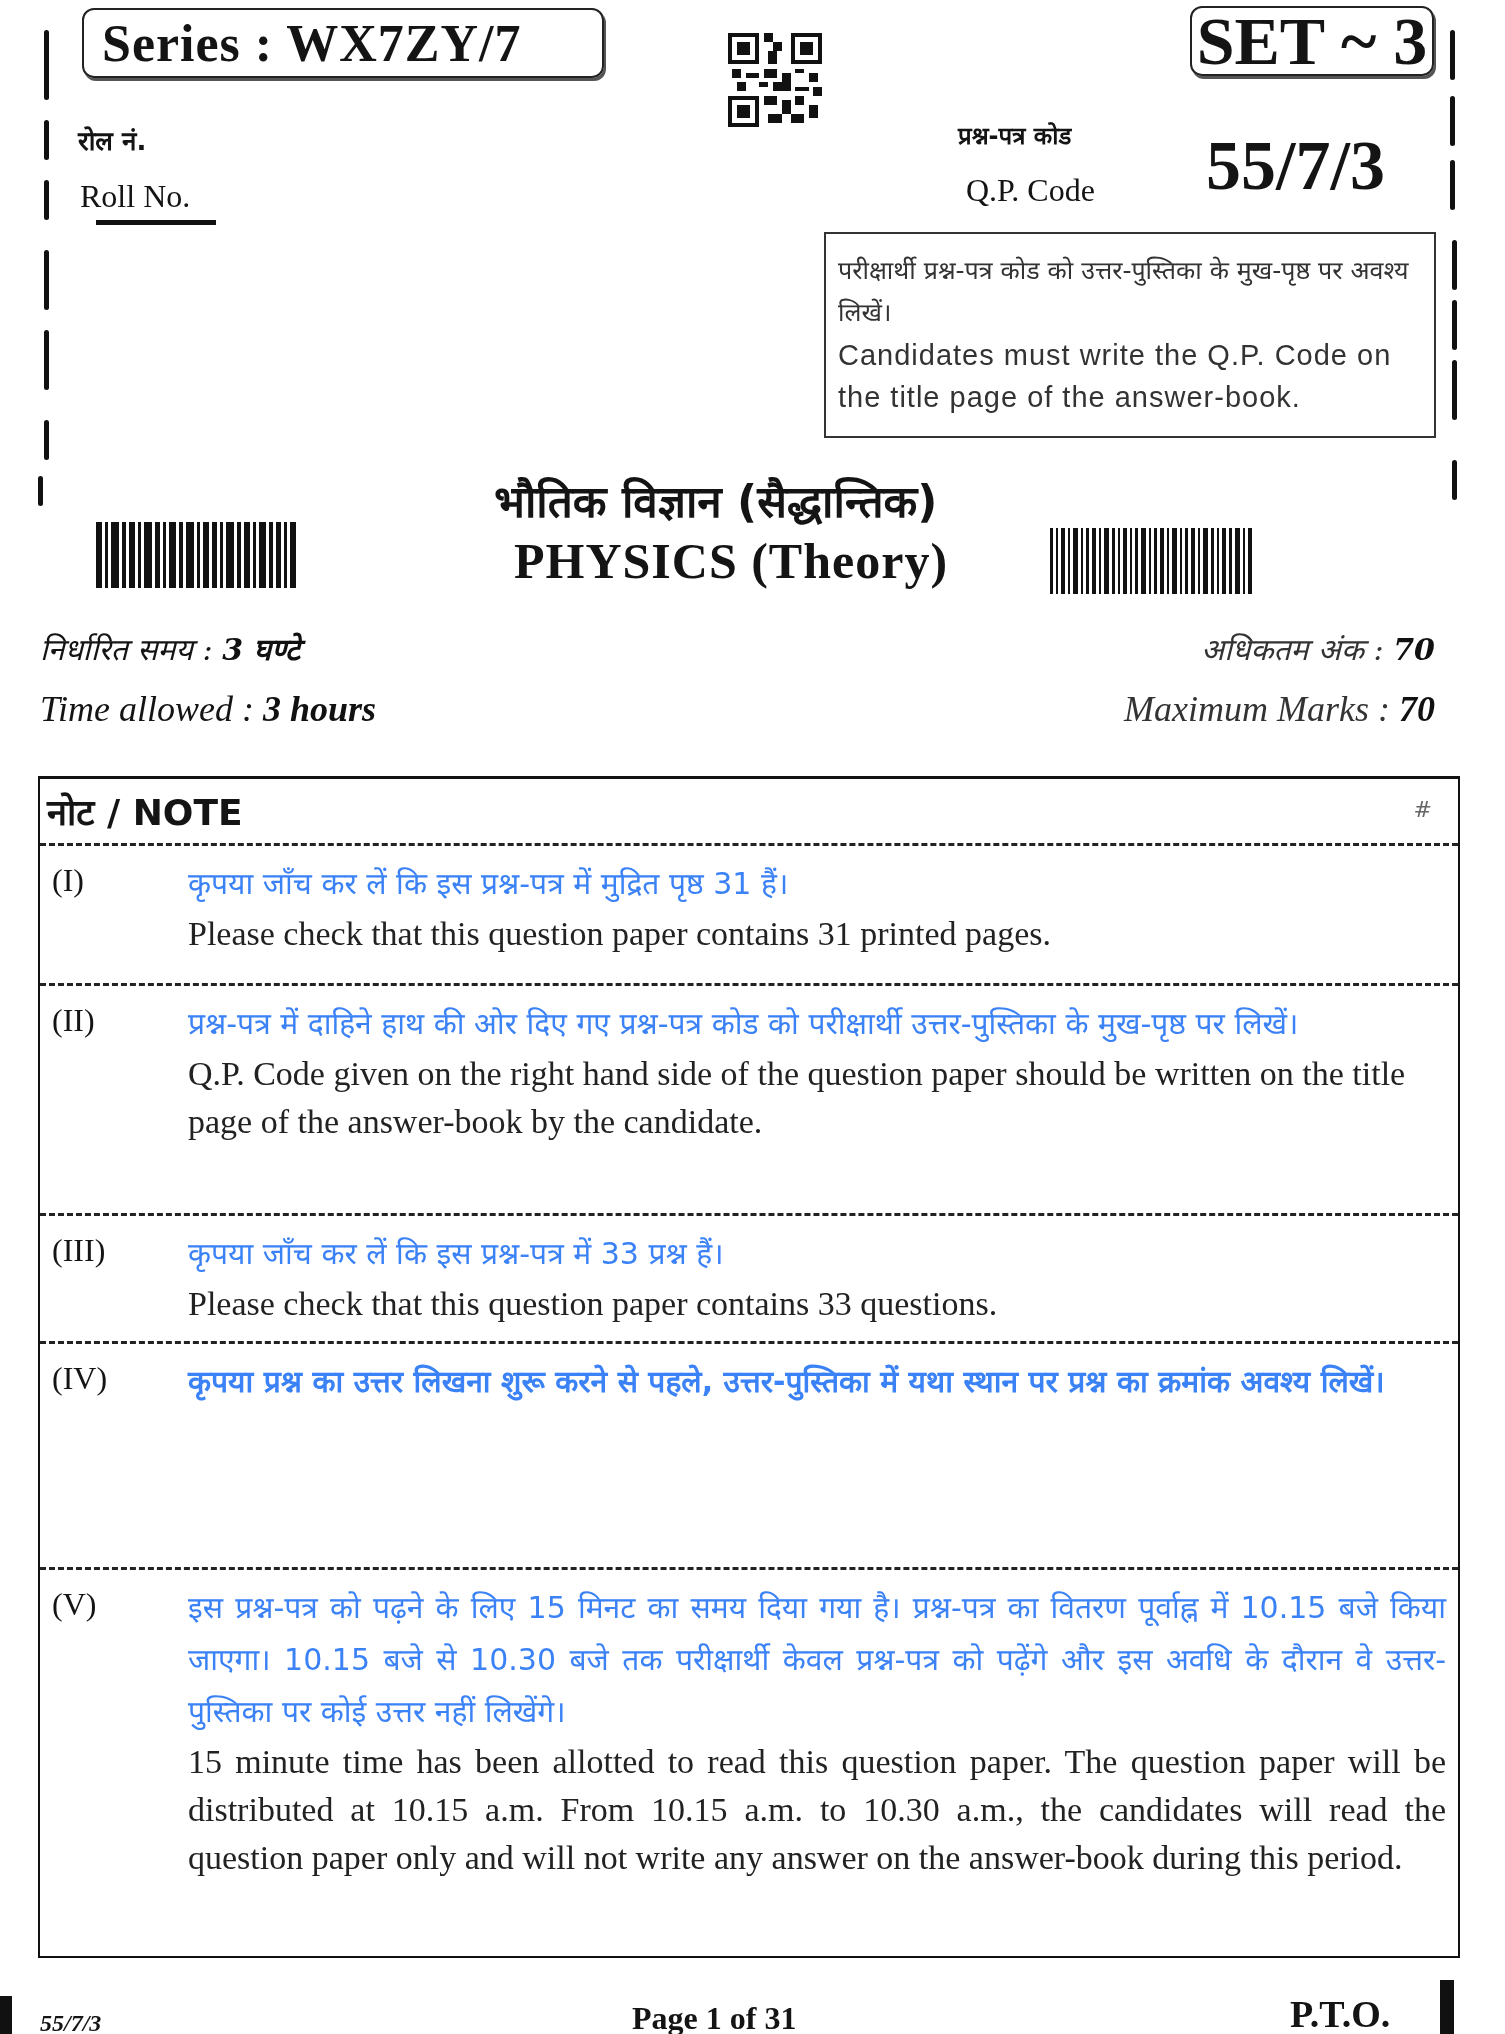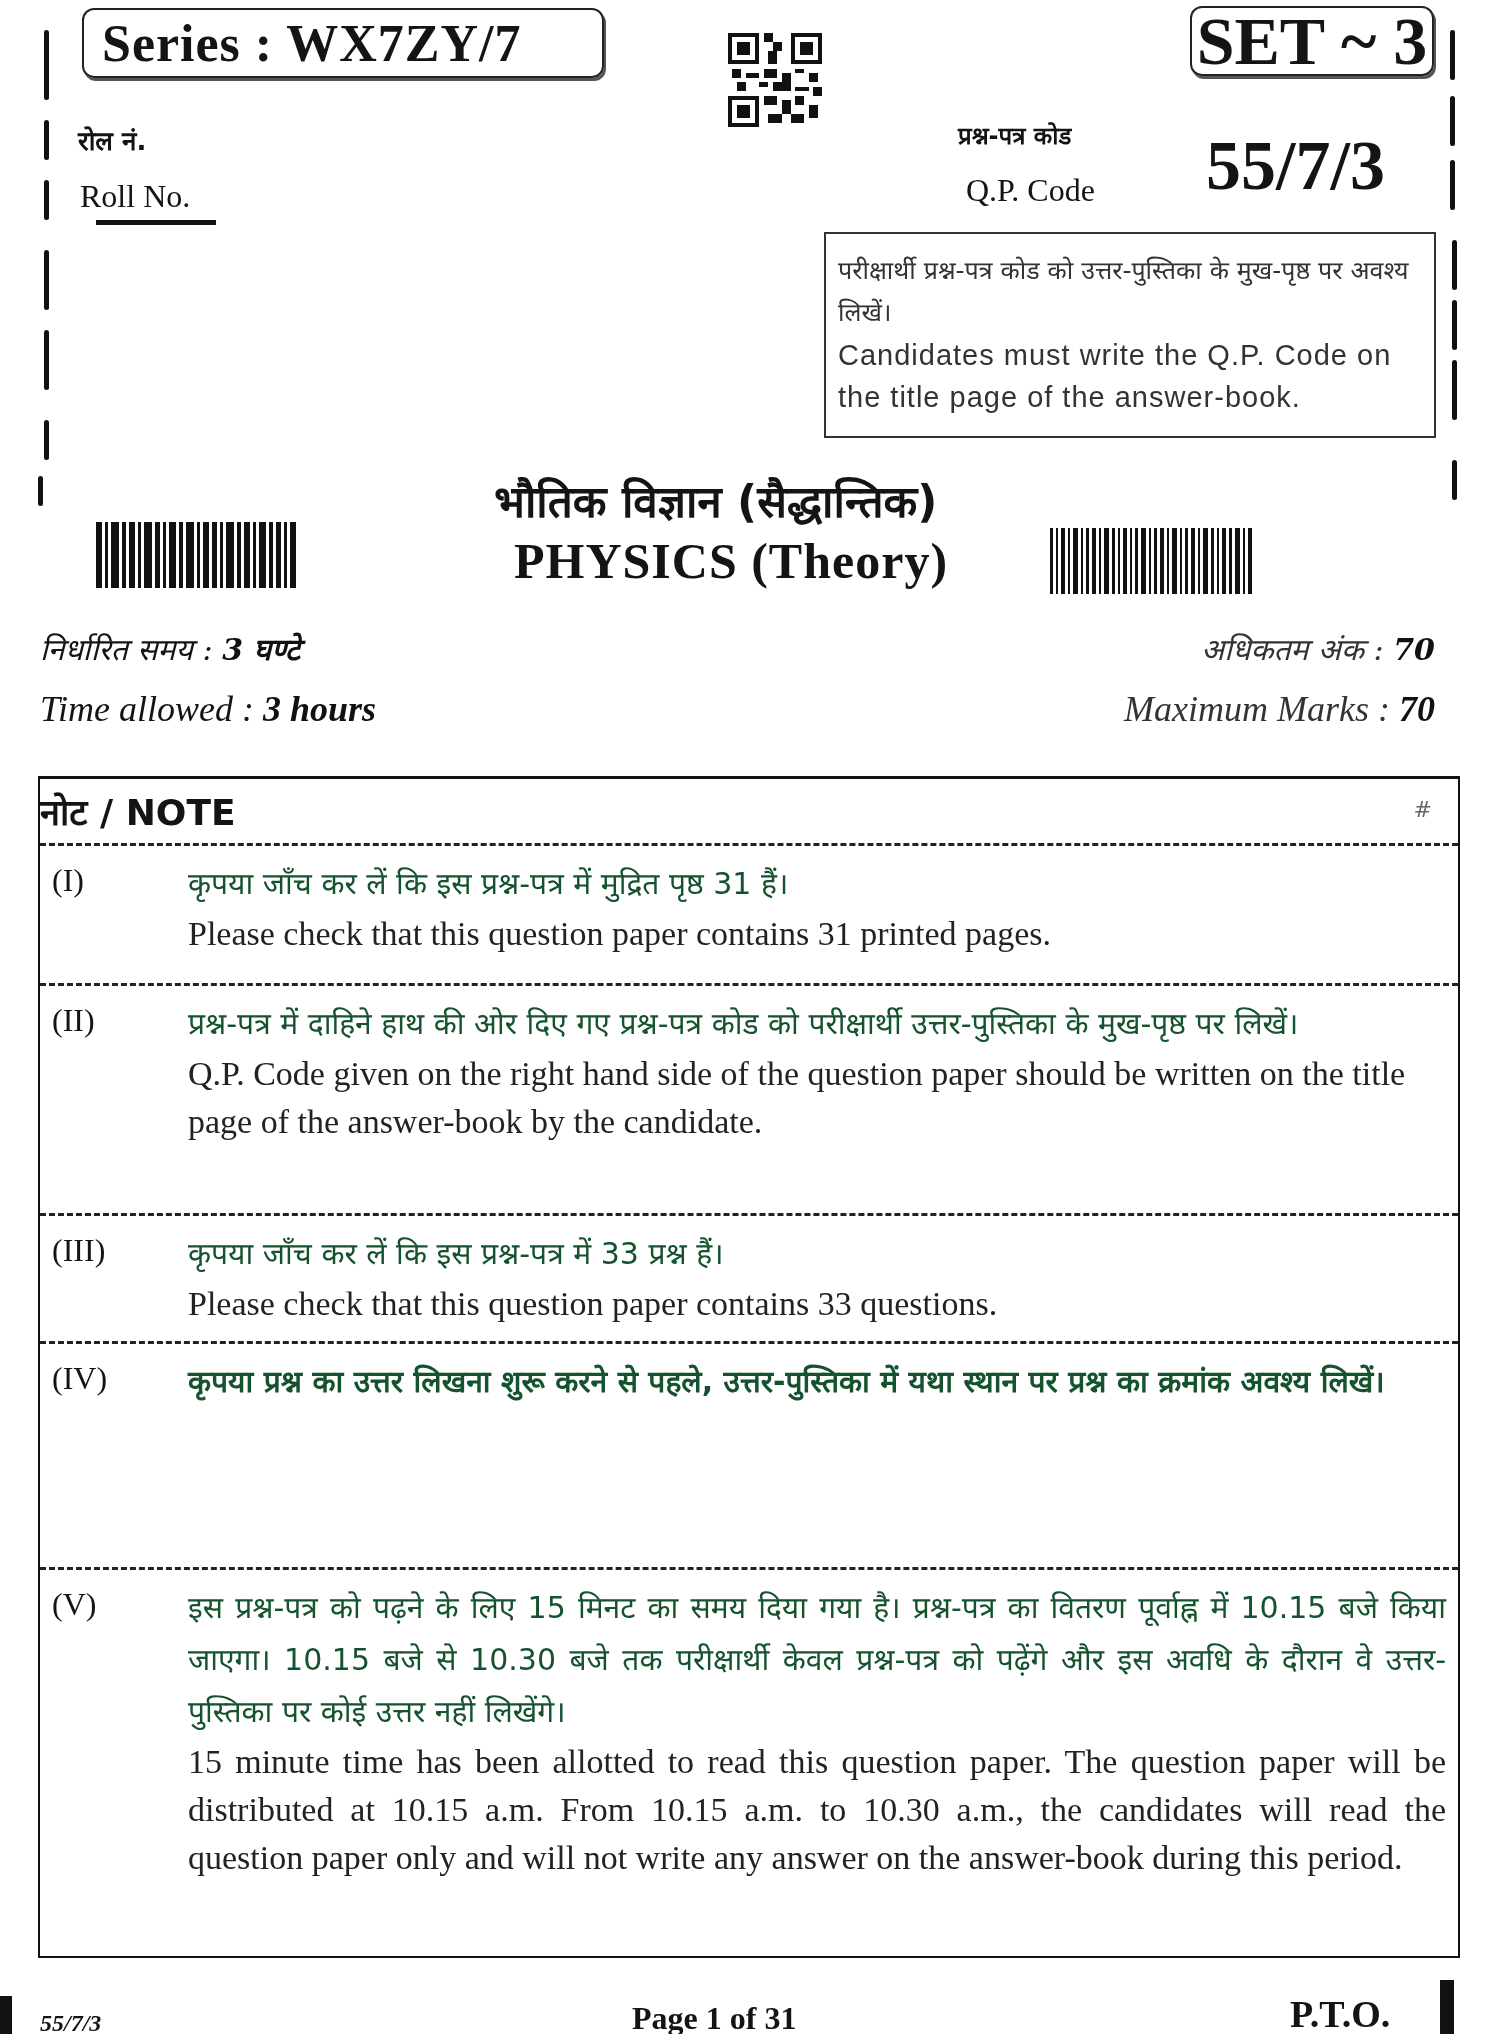--- a/index.html
+++ b/index.html
@@ -53,36 +53,36 @@
   .time-en { left: 40px; top: 688px; font-size: 36px; font-style: italic; font-family: "Liberation Serif", serif; }
   .marks-hi { right: 70px; top: 628px; font-size: 30px; font-style: italic; font-family: "DejaVu Serif", serif; color: #333; text-align: right; }
   .marks-en { right: 70px; top: 688px; font-size: 36px; font-style: italic; font-family: "Liberation Serif", serif; color: #333; text-align: right; }
   .bold-num { font-weight: bold; color: #111; }
 
   .note-box {
     left: 38px; top: 776px; width: 1422px; height: 1182px;
     border: 2px solid #111; border-top-width: 3px; box-sizing: border-box;
   }
   .note-head {
-    height: 64px; display: flex; align-items: center; padding-left: 0;
+    height: 64px; display: flex; align-items: center; padding-left: 7px;
     font-size: 36px; font-weight: bold; font-family: "DejaVu Sans", sans-serif; position: relative;
     border-bottom: 3px dashed #222;
   }
   .note-head .hash { position: absolute; right: 26px; top: 18px; font-size: 22px; color: #666; font-weight: normal; }
   .note-row {
     position: relative; border-bottom: 3px dashed #222; box-sizing: border-box;
     padding: 12px 12px 12px 0;
   }
   .note-row:last-child { border-bottom: none; }
   .note-num {
     position: absolute; left: 12px; top: 16px; font-size: 32px; font-family: "Liberation Serif", serif;
   }
   .note-body { margin-left: 148px; }
   .note-body .hi {
-    font-family: "DejaVu Sans", sans-serif; font-size: 30px; line-height: 52px; color: #14532d;
+    font-family: "DejaVu Sans", sans-serif; font-size: 30px; line-height: 52px; color: #3b82f6;
   }
   .note-body .en {
     font-family: "Liberation Serif", serif; font-size: 34px; line-height: 48px; color: #222;
   }
   .note-body .en.bold { font-weight: bold; font-family: "DejaVu Serif", serif; font-size: 32px; letter-spacing: 1px; }
   .justify { text-align: justify; text-align-last: left; }
   .b { font-weight: bold; }
 
   .footer-bar-l { left: 0; top: 1996px; width: 12px; height: 38px; background: #111; }
   .footer-bar-r { left: 1440px; top: 1980px; width: 14px; height: 54px; background: #111; }

